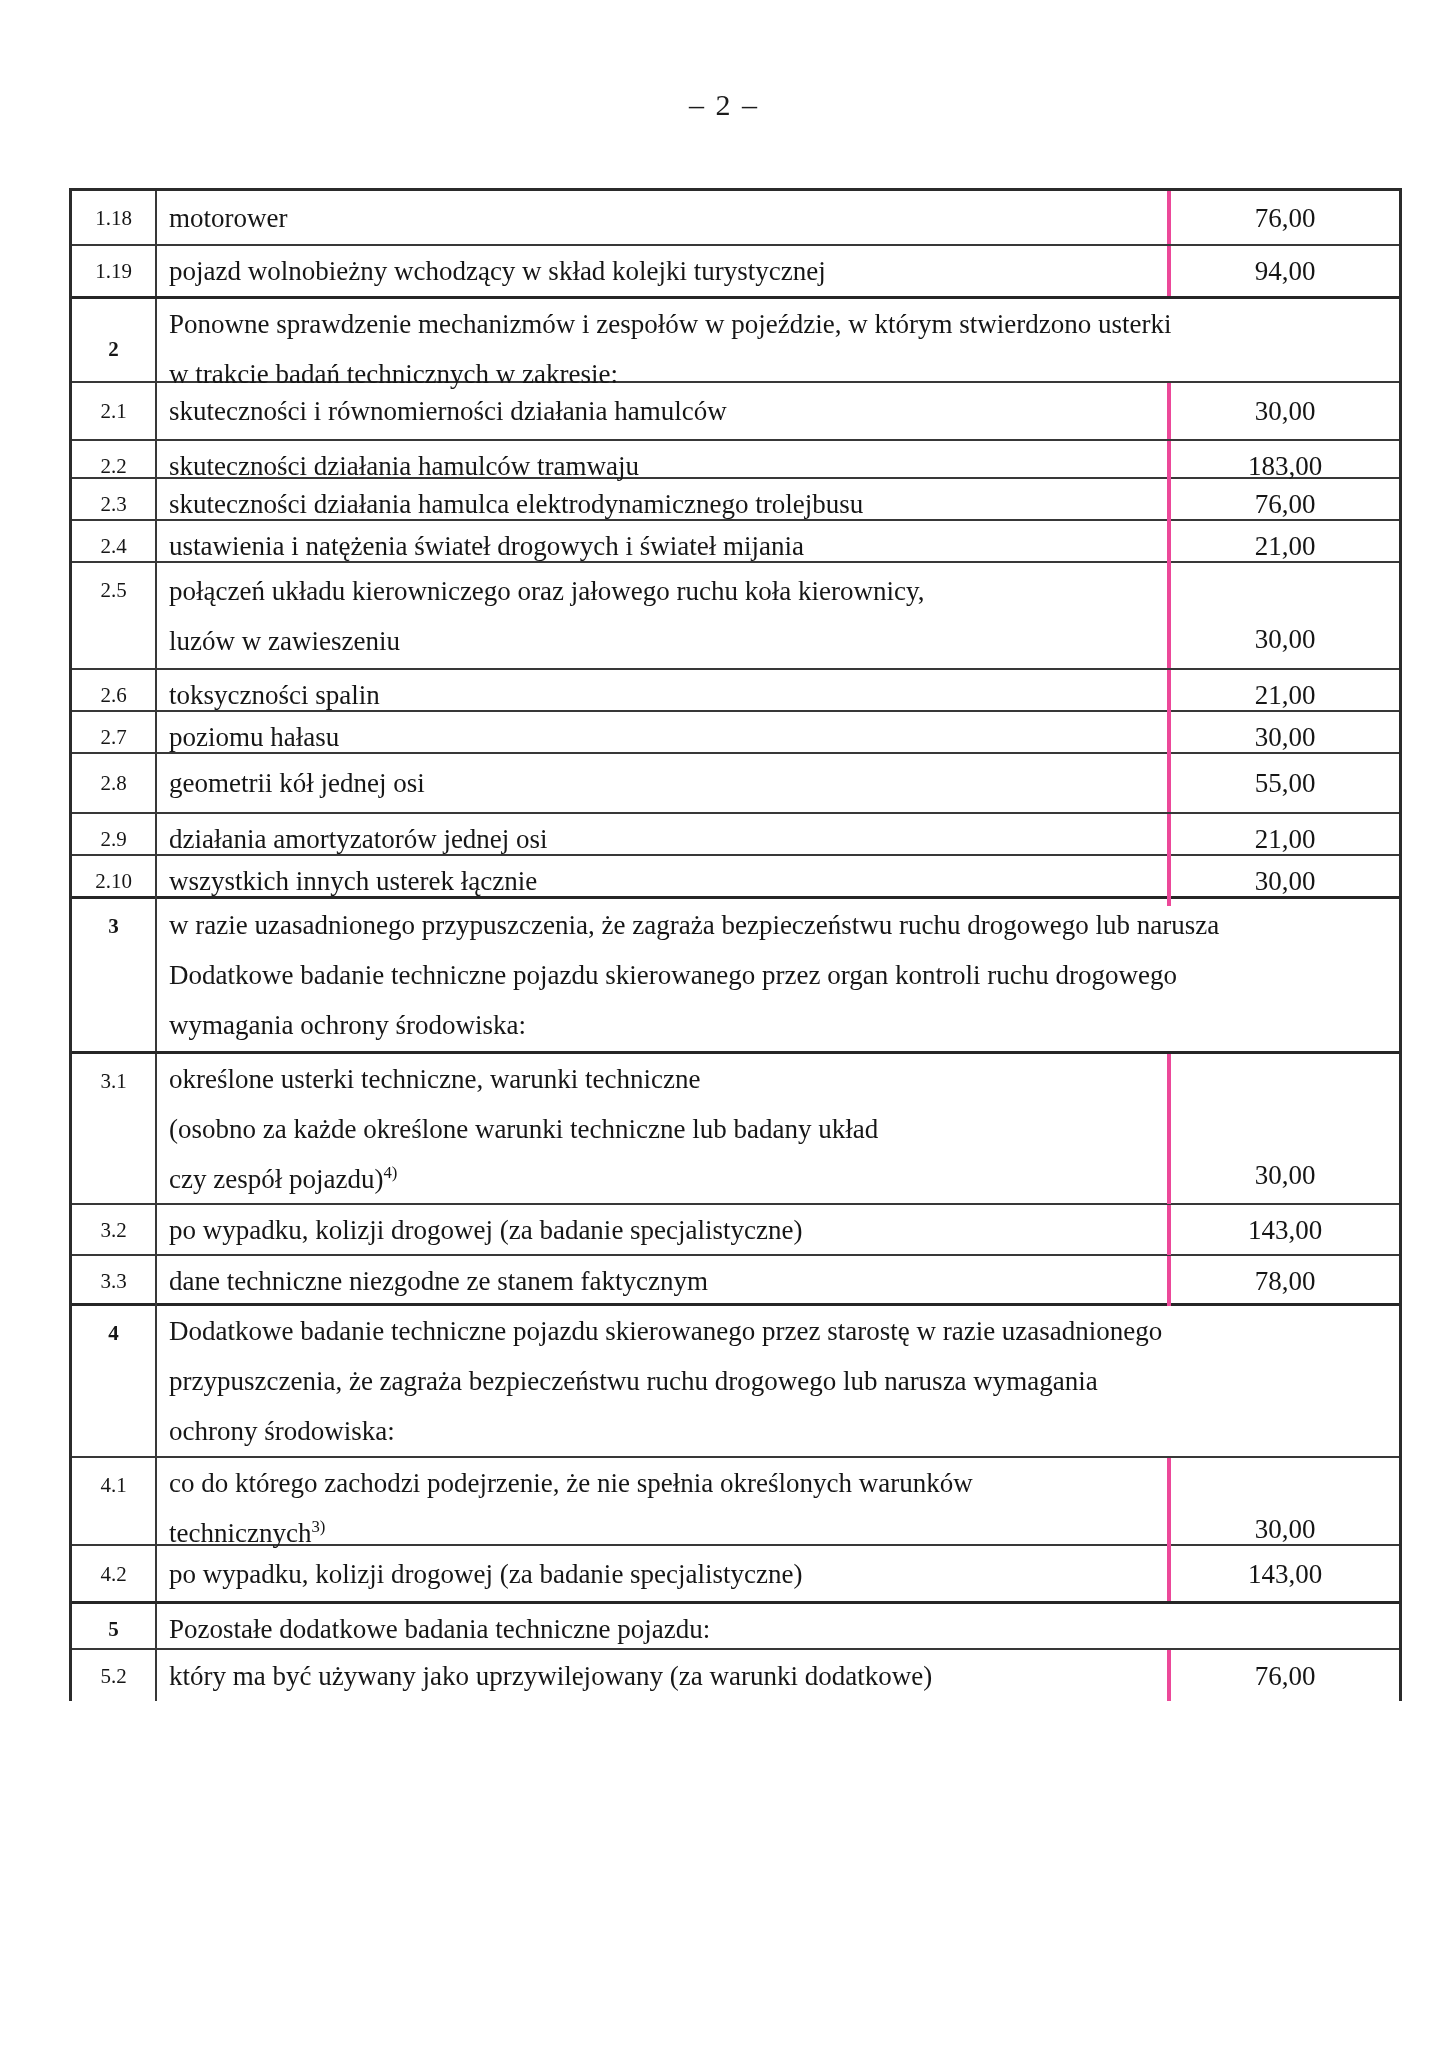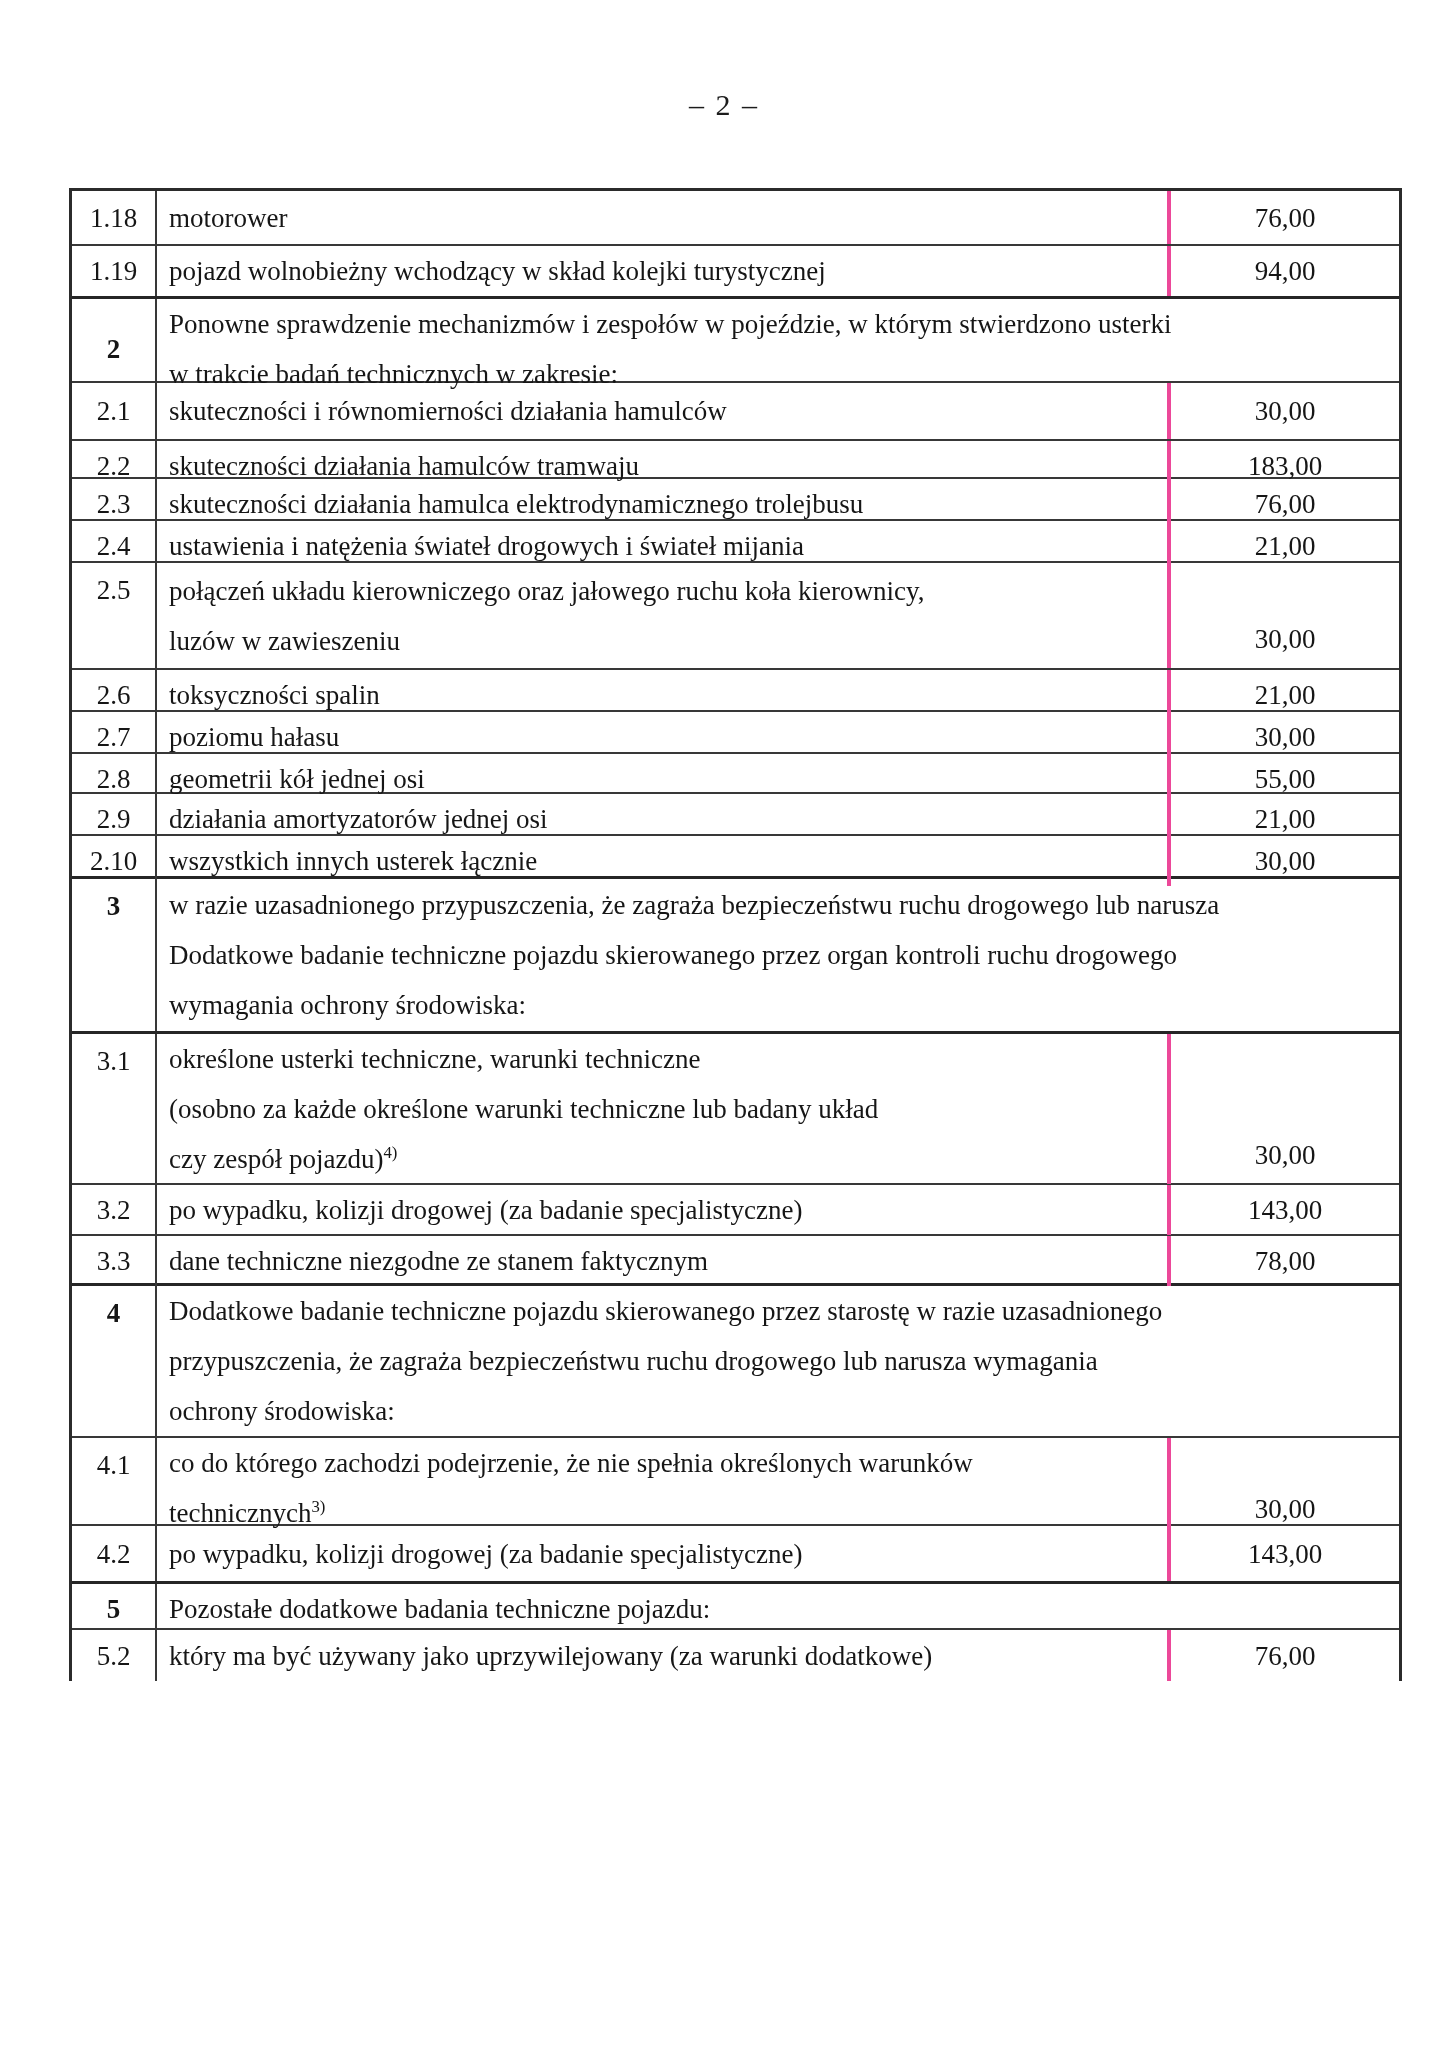--- a/index.html
+++ b/index.html
@@ -21,21 +21,21 @@
     display:grid; grid-template-columns:85px 1014px 1fr;
     box-sizing:border-box; border-top:2px solid #383838;
   }
   .row:first-child { border-top:none; }
   .row.sep { border-top:3px solid #262626; }
   .row.header { grid-template-columns:85px 1fr; }
   .cell { box-sizing:border-box; min-width:0; }
   .num {
     border-right:2px solid #383838;
     display:flex; justify-content:center; align-items:center;
-    font-size:27px; line-height:50px;
+    font-size:21px; line-height:50px;
   }
   .header .num { font-weight:bold; }
   .num-top .num { align-items:flex-start; padding-top:2px;text-align:center; }
   .desc {
     border-right:4px solid #ec4899;
     display:flex; flex-direction:column; justify-content:center;
     padding-left:12px; font-size:27px;
   }
   .header .desc { border-right:none; font-weight:normal; }
   .ln { line-height:50px; white-space:nowrap; }
@@ -129,21 +129,21 @@
     </div>
 
     <div class="row" style="height:42px">
       <div class="cell num">2.7</div>
       <div class="cell desc">
         <div class="ln">poziomu hałasu</div>
       </div>
       <div class="cell price">30,00</div>
     </div>
 
-    <div class="row" style="height:40px">
+    <div class="row" style="height:60px">
       <div class="cell num">2.8</div>
       <div class="cell desc">
         <div class="ln">geometrii kół jednej osi</div>
       </div>
       <div class="cell price">55,00</div>
     </div>
 
     <div class="row" style="height:42px">
       <div class="cell num">2.9</div>
       <div class="cell desc">

